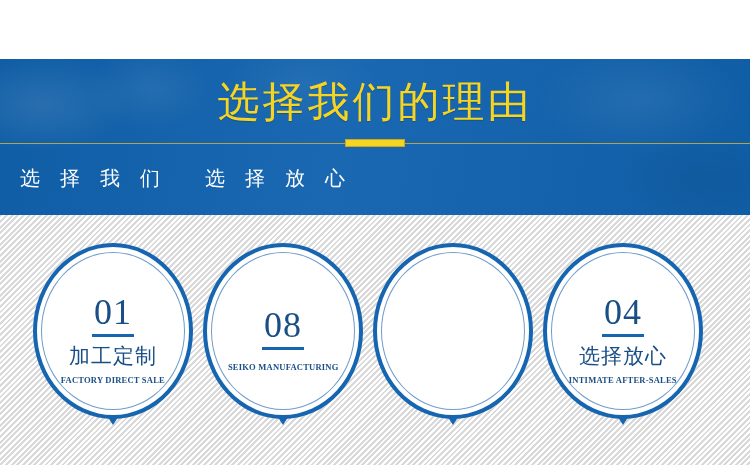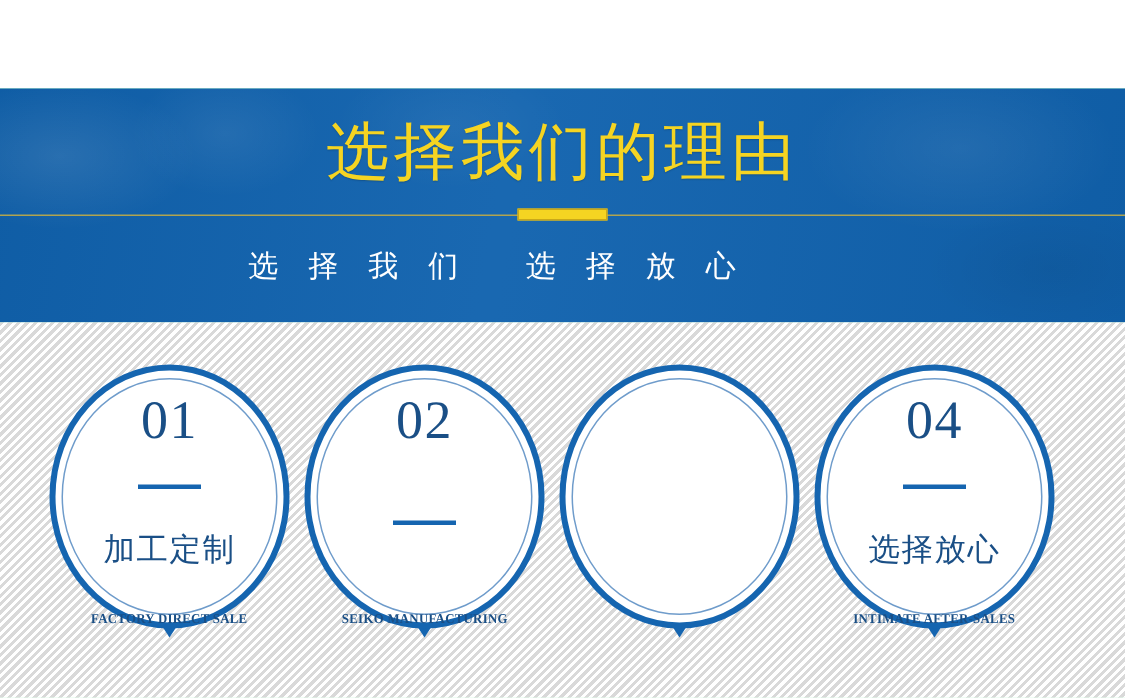--- a/index.html
+++ b/index.html
@@ -91,21 +91,21 @@
     background: #f5d422;
     border: 1px solid #c9a81a;
     box-sizing: border-box;
   }
 
   .header-subtitle {
     position: absolute;
     left: 0;
     top: 104px;
     width: 656px;
-    text-align: center;
+    text-align: left;
     color: #ffffff;
     font-size: 20px;
     line-height: 30px;
     letter-spacing: 20px;
     text-indent: 20px;
     font-family: "Liberation Serif", "DejaVu Serif", serif;
     white-space: nowrap;
   }
 
   
@@ -192,21 +192,21 @@
 
   .badge-content {
     position: absolute;
     left: 0;
     top: 0;
     width: 160px;
     height: 176px;
     display: flex;
     flex-direction: column;
     align-items: center;
-    justify-content: space-between;
+    justify-content: center;
     padding-top: 18px;
     box-sizing: border-box;
   }
 
   .badge-number {
     color: #1a4f86;
     font-size: 36px;
     line-height: 38px;
     font-weight: 400;
     letter-spacing: 1px;
@@ -274,21 +274,21 @@
         <div class="badge-cn">加工定制</div>
         <div class="badge-en">FACTORY DIRECT SALE</div>
       </div>
     </div>
 
     <div class="badge badge-2">
       <div class="badge-pin"></div>
       <div class="badge-ring-outer"></div>
       <div class="badge-ring-inner"></div>
       <div class="badge-content">
-        <div class="badge-number">02</div>
+        <div class="badge-number">08</div>
         <div class="badge-divider"></div>
         <div class="badge-en">SEIKO MANUFACTURING</div>
       </div>
     </div>
 
     <div class="badge badge-3">
       <div class="badge-pin"></div>
       <div class="badge-ring-outer"></div>
       <div class="badge-ring-inner"></div>
     </div>

